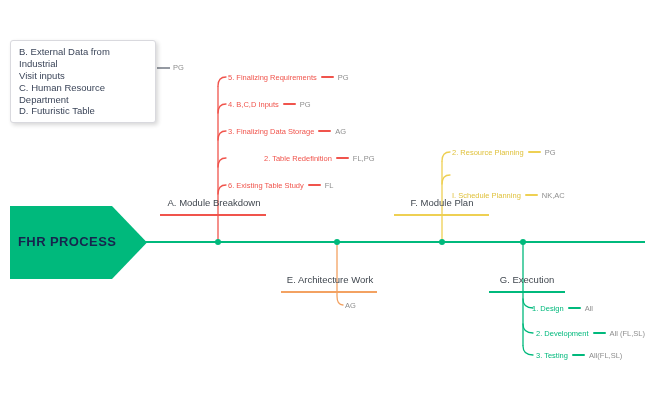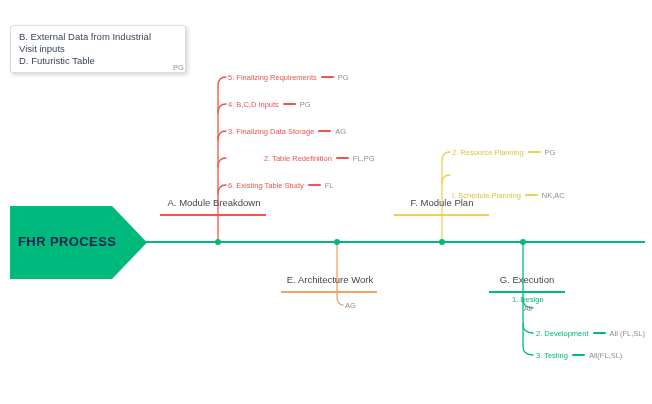--- a/index.html
+++ b/index.html
@@ -1,19 +1,19 @@
 <!DOCTYPE html>
 <html><head>
 <meta charset="utf-8">
 <style>
   html,body{margin:0;padding:0;background:#ffffff;font-family:"Liberation Sans",sans-serif;}
   .stage{position:relative;width:652px;height:404px;background:#ffffff;overflow:hidden;}
   .stage svg{position:absolute;left:0;top:0;}
   .fhr-title{position:absolute;left:18px;top:234px;font-size:13px;font-weight:bold;color:#16254e;letter-spacing:.4px;white-space:nowrap;}
-  .note-box{position:absolute;left:10px;top:25px;width:176px;box-sizing:border-box;background:#fff;
+  .note-box{position:absolute;left:10px;top:40px;width:146px;box-sizing:border-box;background:#fff;
     border:1px solid #d9d9de;border-radius:3px;box-shadow:2px 2px 4px rgba(0,0,0,.16);
     padding:5px 8px;font-size:9.5px;line-height:1.25;color:#3b4559;}
   .branch-label{position:absolute;transform:translateX(-50%);white-space:nowrap;font-size:9.5px;color:#40474f;}
   .item-row{position:absolute;display:flex;align-items:center;height:10px;white-space:nowrap;font-size:7.5px;justify-content:flex-end;}
   .dash{display:inline-block;width:13px;height:1.5px;margin:0 4px;border-radius:1px;}
   .tag{color:#8e8e8e;font-size:7.5px;}
   .b-red .item-text{color:#f0544c;} .b-red .dash{background:#f0544c;}
   .b-yellow .item-text{color:#e0c23e;} .b-yellow .dash{background:#eed053;}
   .b-green .item-text{color:#00b97c;} .b-green .dash{background:#00b97c;}
   .note-tag{position:absolute;left:173px;top:63px;font-size:7.5px;color:#8e8e8e;}
@@ -57,20 +57,21 @@
     <circle cx="523" cy="242" r="3" fill="#00b97c"></circle>
 
     <line x1="157" y1="68" x2="170" y2="68" stroke="#5c6470" stroke-width="1.3"></line>
   </svg>
 
   <div class="fhr-title">FHR PROCESS</div>
 
   <div class="note-box">
     <div>B. External Data from Industrial</div>
     <div>Visit inputs</div>
+    <div>C. Human Resource Department</div>
     <div>D. Futuristic Table</div>
   </div>
   <div class="note-tag">PG</div>
 
   <div class="branch-label" style="left:214px;top:197px;">A. Module Breakdown</div>
   <div class="branch-label" style="left:330px;top:274px;">E. Architecture Work</div>
   <div class="branch-label" style="left:442px;top:197px;">F. Module Plan</div>
   <div class="branch-label" style="left:527px;top:274px;">G. Execution</div>
 
   <div class="item-row b-red" style="left:228px;top:72px;">
@@ -107,21 +108,21 @@
   <div class="item-row b-yellow" style="left:452px;top:170px;margin-top:20px;">
     <span class="item-text">I. Schedule Planning</span>
     <span class="dash"></span>
     <span class="tag">NK,AC</span>
   </div>
 
   <div class="item-row" style="left:345px;top:300px;">
     <span class="tag">AG</span>
   </div>
 
-  <div class="item-row b-green" style="left:512px;top:303px;flex-direction:column;">
+  <div class="item-row b-green" style="left:532px;top:303px;">
     <span class="item-text">1. Design</span>
     <span class="dash"></span>
     <span class="tag">All</span>
   </div>
   <div class="item-row b-green" style="left:536px;top:328px;">
     <span class="item-text">2. Development</span>
     <span class="dash"></span>
     <span class="tag">All (FL,SL)</span>
   </div>
   <div class="item-row b-green" style="left:536px;top:350px;">

